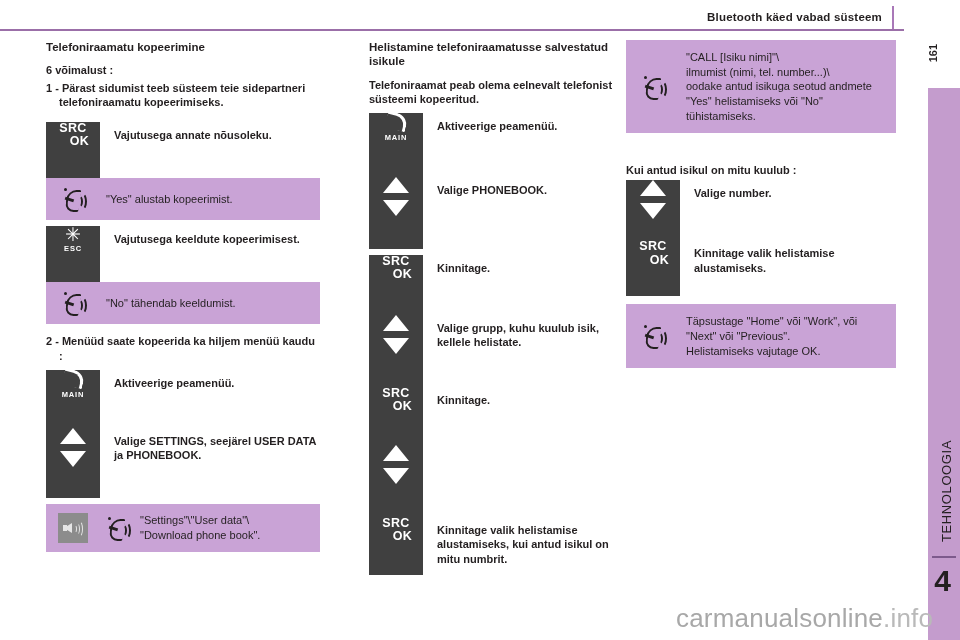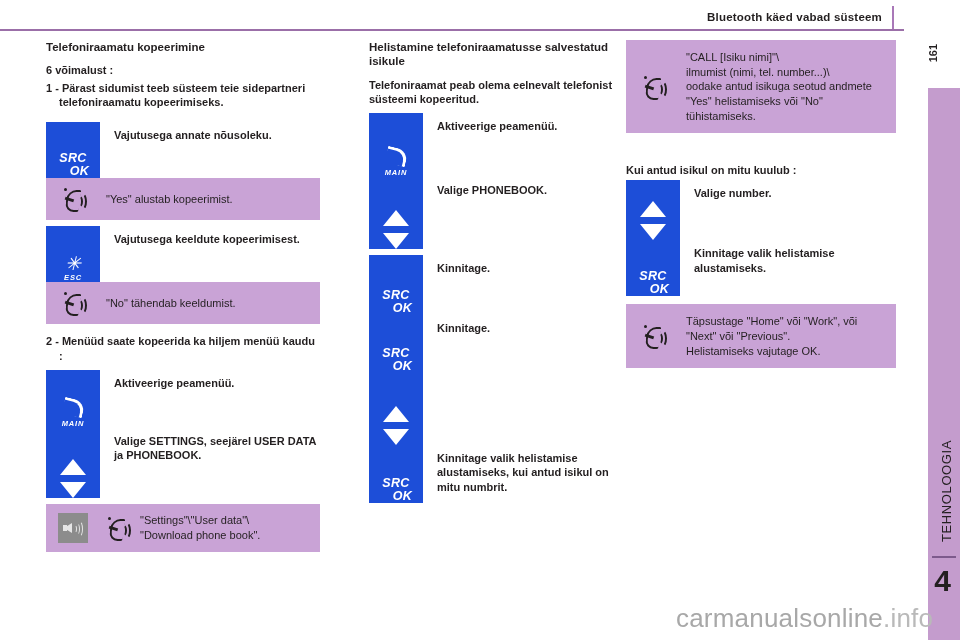--- a/index.html
+++ b/index.html
@@ -128,27 +128,26 @@
 
   
   .steps { position: relative; }
   .step-row {
     display: flex;
     align-items: stretch;
     position: relative;
   }
   .keybox {
     width: 54px;
-    background: #1d4ed8;
+    background: #404040;
     flex: 0 0 54px;
     position: relative;
     display: flex;
-    align-items: flex-end;
+    align-items: flex-start;
     justify-content: center;
-    font-style: italic;
   }
   .step-text {
     flex: 1;
     font-size: 11px;
     font-weight: bold;
     color: #231f20;
     line-height: 1.28;
     padding: 6px 0 6px 14px;
   }
 
@@ -490,20 +489,29 @@
     <div class="step-row">
       <div class="keybox" style="height:60px;">
         <div class="key-srcok">
           <span>SRC</span>
           <span class="l2">OK</span>
         </div>
       </div>
       <div class="step-text">Kinnitage.</div>
     </div>
 
+    <div class="step-row">
+      <div class="keybox" style="height:72px;">
+        <div class="key-arrows">
+          <span class="tri-up"></span>
+          <span class="tri-down"></span>
+        </div>
+      </div>
+      <div class="step-text">Valige grupp, kuhu kuulub isik, kellele helistate.</div>
+    </div>
 
     <div class="step-row">
       <div class="keybox" style="height:58px;">
         <div class="key-srcok">
           <span>SRC</span>
           <span class="l2">OK</span>
         </div>
       </div>
       <div class="step-text">Kinnitage.</div>
     </div>

